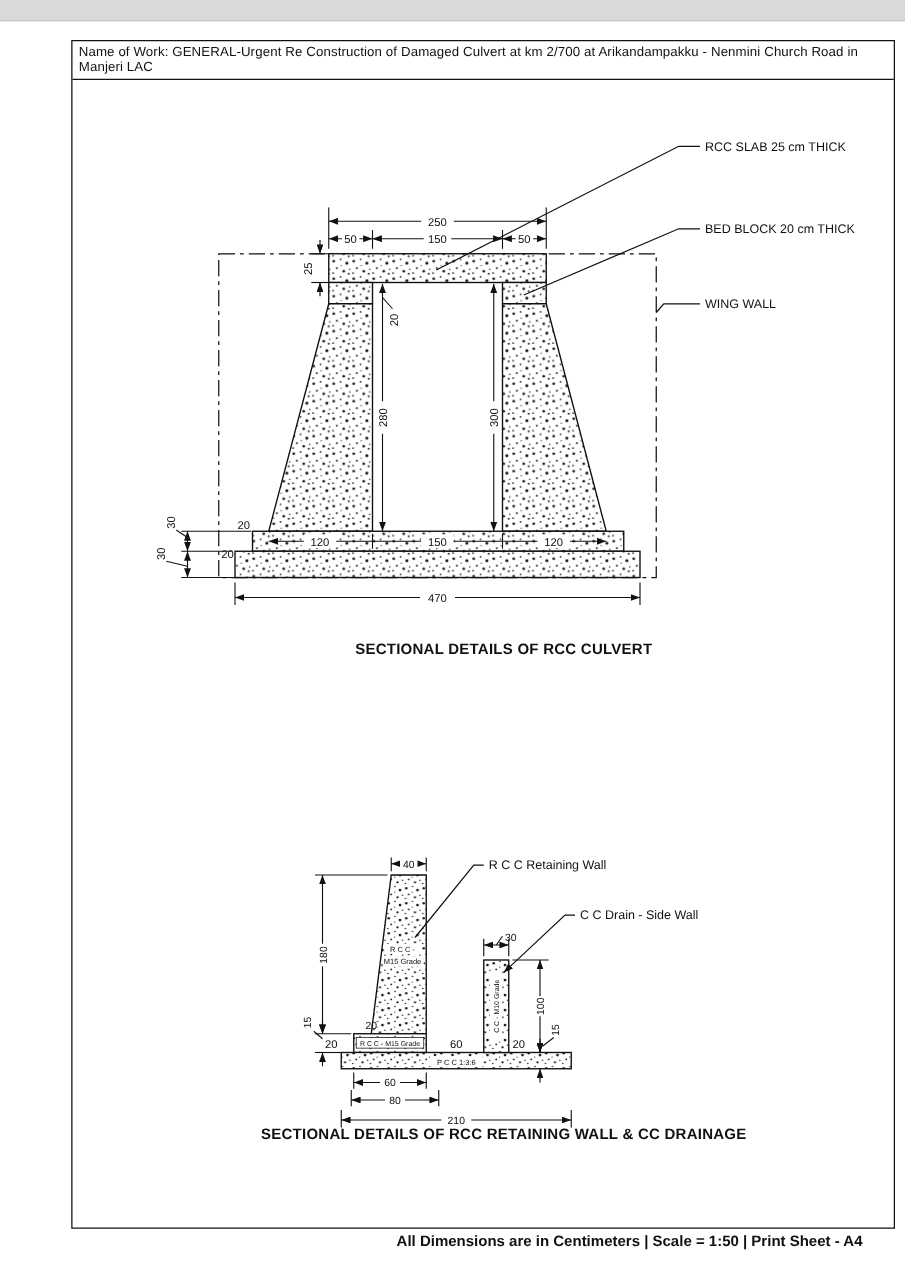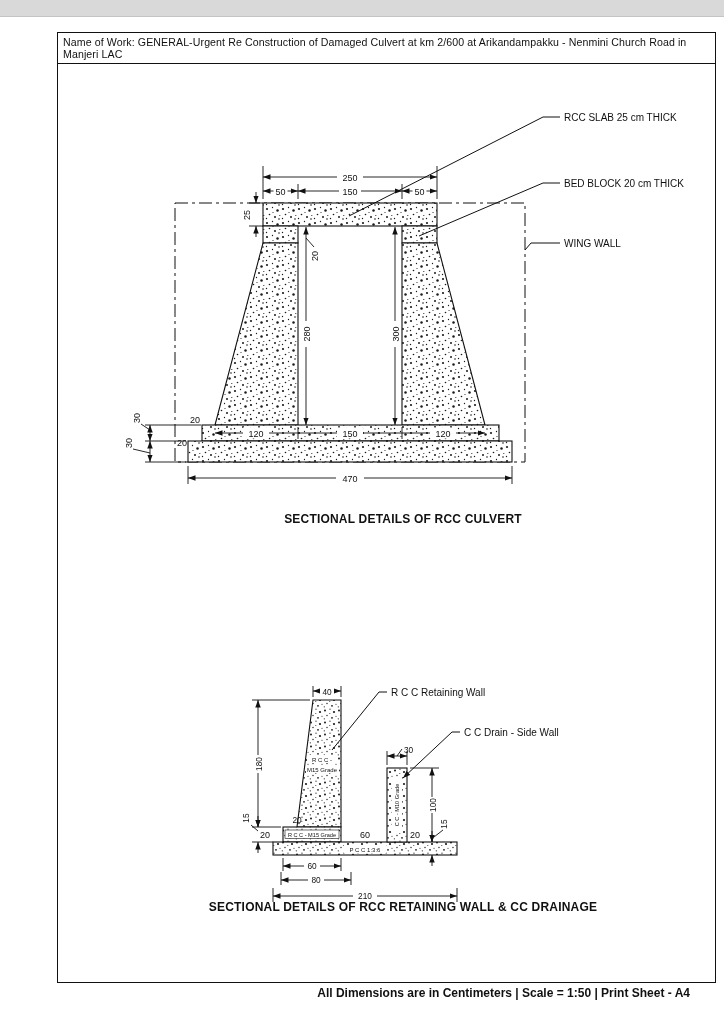--- a/index.html
+++ b/index.html
@@ -26,21 +26,21 @@
   .shape{stroke:#111;stroke-width:1.1;}
   .wbg{fill:#fff;stroke:none;}
 </style>
 </head>
 <body>
 
 <div class="top-strip"></div>
 
 <div class="sheet">
   <div class="titlebox">
-    <span>Name of Work: GENERAL-Urgent Re Construction of Damaged Culvert at km 2/600 at Arikandampakku - Nenmini Church Road in Manjeri LAC</span>
+    <span>Name of Work: GENERAL-Urgent Re Construction of Damaged Culvert at km 2/700 at Arikandampakku - Nenmini Church Road in Manjeri LAC</span>
   </div>
 </div>
 
 <svg class="svg-abs" style="left:57px;top:66px;" width="659" height="440" viewBox="0 0 659 440">
   <defs>
     <pattern id="stip1" width="16" height="14" patternUnits="userSpaceOnUse">
       <rect width="16" height="14" fill="#fff"></rect>
       <circle cx="2" cy="3" r="1.1" fill="#1a1a1a"></circle>
         <circle cx="7.5" cy="1.5" r="0.65" fill="#1a1a1a"></circle>
       <circle cx="12.5" cy="4.5" r="1.25" fill="#1a1a1a"></circle>

